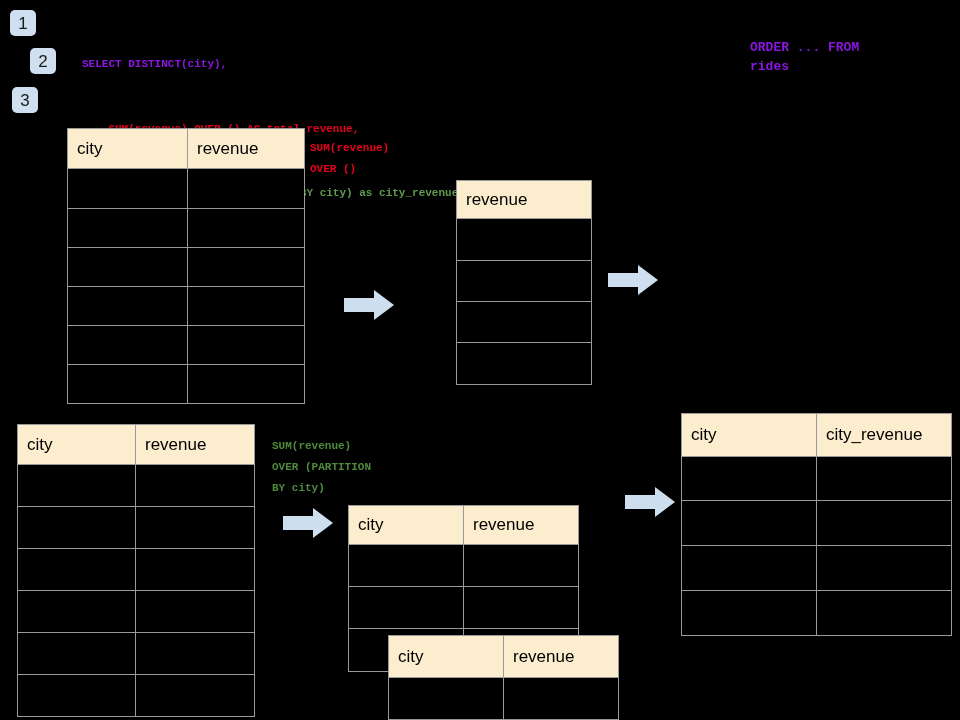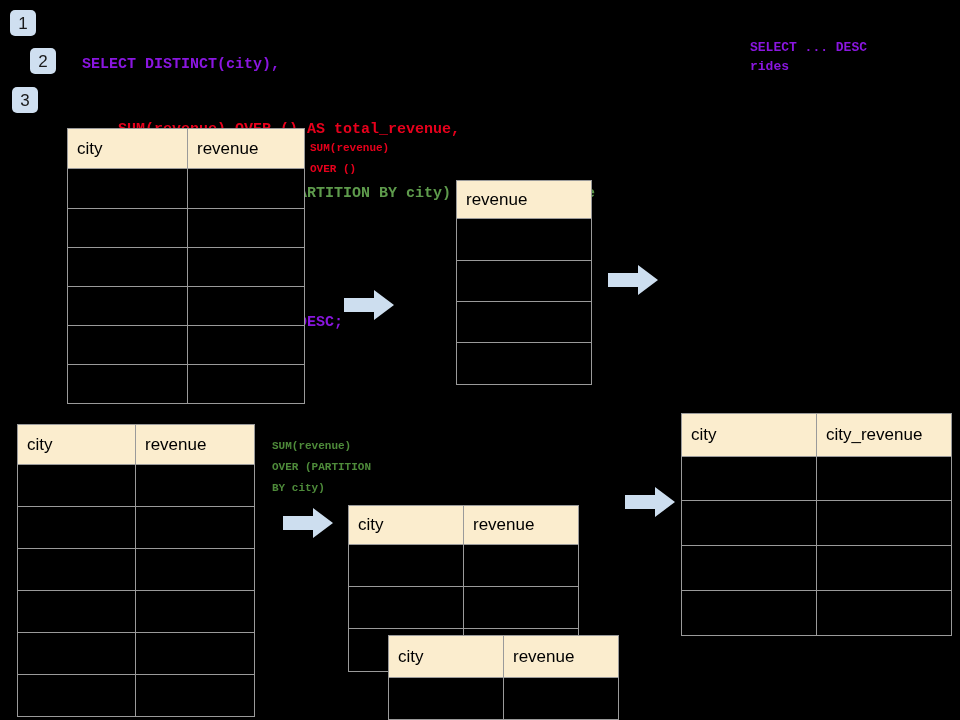--- a/index.html
+++ b/index.html
@@ -30,21 +30,21 @@
     align-items: center;
     justify-content: center;
     width: 26px;
     height: 26px;
   }
 
   
   .code {
     position: absolute;
     font-family: "Liberation Mono", monospace;
-    font-size: 15px;
+    font-size: 11px;
     line-height: 21.5px;
     white-space: pre;
     font-weight: bold;
     letter-spacing: 0px;
   }
   .code .kw   { color: #8A16E0; }
   .code .red  { color: #E8001C; }
   .code .grn  { color: #5E9B4C; }
 
   .label-code {
@@ -97,21 +97,21 @@
   <div class="step-badge" style="left:12px; top:87px;">3</div>
 
   <div class="code" style="left:82px; top:11px;">
     <div><span class="kw">SELECT DISTINCT(city),</span></div>
     <div><span class="red">    SUM(revenue) OVER () AS total_revenue,</span></div>
     <div><span class="grn">    SUM(revenue) OVER (PARTITION BY city) as city_revenue</span></div>
     <div><span class="kw">  FROM rides</span></div>
     <div><span class="kw">  ORDER by city_revenue DESC;</span></div>
   </div>
 
-  <div class="label-code label-purple" style="left:750px; top:38px;">SELECT ... DESC
+  <div class="label-code label-purple" style="left:750px; top:38px;">ORDER ... FROM
 rides</div>
 
   <div class="label-code label-red" style="left:310px; top:138px;">SUM(revenue)
 OVER ()</div>
 
   <div class="label-code label-green" style="left:272px; top:436px;">SUM(revenue)
 OVER (PARTITION
 BY city)</div>
 
   <table class="tbl" style="left:67px; top:128px; width:237px;">

